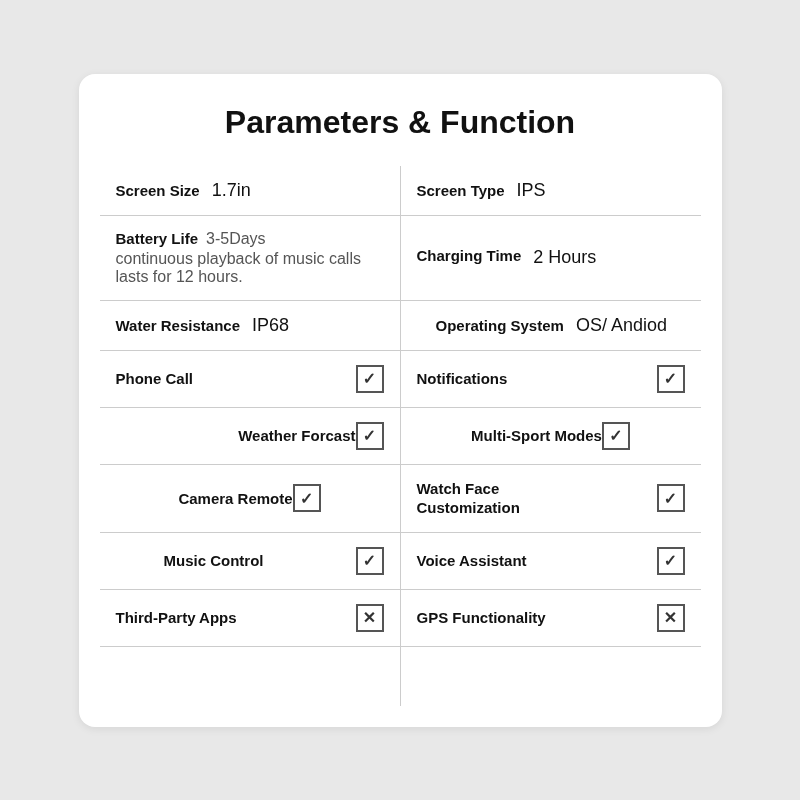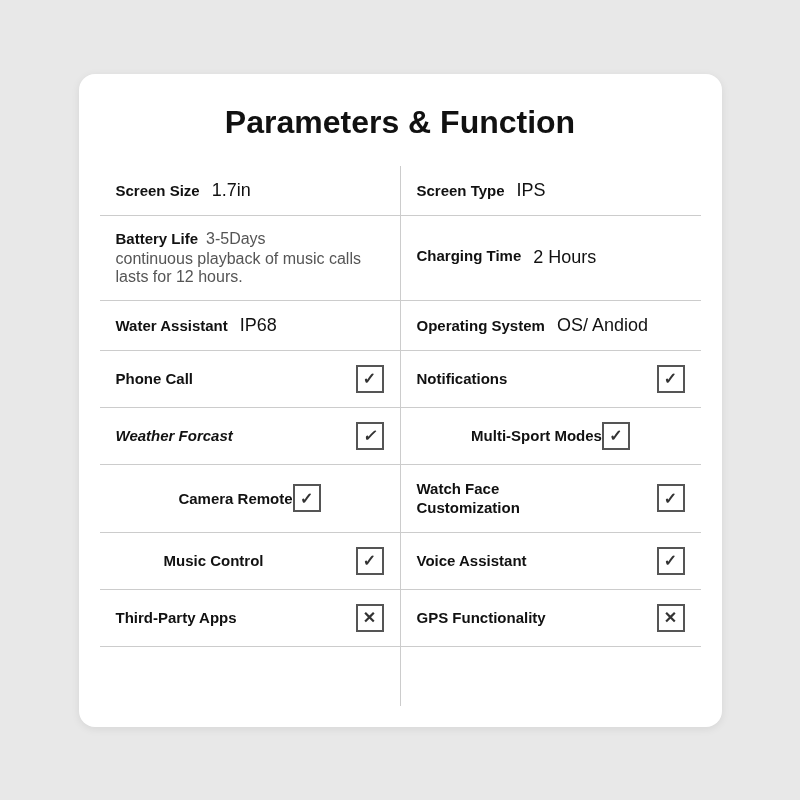--- a/index.html
+++ b/index.html
@@ -118,26 +118,26 @@
           <td>
             <div style="display: flex; align-items: flex-start; gap: 6px;">
               <span class="feature-name">Charging Time</span>
               <span class="feature-value">2 Hours</span>
             </div>
           </td>
         </tr>
         <tr>
           <td class="left-col">
             <div style="display: flex; align-items: baseline; gap: 6px;">
-              <span class="feature-name">Water Assistant</span>
+              <span class="feature-name">Water Resistance</span>
               <span class="feature-value">IP68</span>
             </div>
           </td>
           <td>
-            <div style="display: flex; align-items: baseline; gap: 6px; flex-wrap: wrap;">
+            <div style="display: flex; align-items: baseline; gap: 6px; flex-wrap: wrap; margin-left: 19px;">
               <span class="feature-name">Operating System</span>
               <span class="feature-value">OS/ Andiod</span>
             </div>
           </td>
         </tr>
         <tr>
           <td class="left-col">
             <div class="feature-row" style="display: flex; align-items: center; justify-content: space-between;">
               <span class="feature-name">Phone Call</span>
               <div class="checkbox-icon check-mark"></div>
@@ -145,21 +145,21 @@
           </td>
           <td>
             <div class="feature-row" style="display: flex; align-items: center; justify-content: space-between;">
               <span class="feature-name">Notifications</span>
               <div class="checkbox-icon check-mark"></div>
             </div>
           </td>
         </tr>
         <tr>
           <td class="left-col">
-            <div class="feature-row" style="display: flex; align-items: center; justify-content: space-between; font-style: italic;">
+            <div class="feature-row" style="display: flex; align-items: center; justify-content: flex-end;">
               <span class="feature-name">Weather Forcast</span>
               <div class="checkbox-icon check-mark"></div>
             </div>
           </td>
           <td>
             <div class="feature-row" style="display: flex; align-items: center; justify-content: center;">
               <span class="feature-name two-line" style="max-width: 160px;">Multi-Sport Modes</span>
               <div class="checkbox-icon check-mark"></div>
             </div>
           </td>

